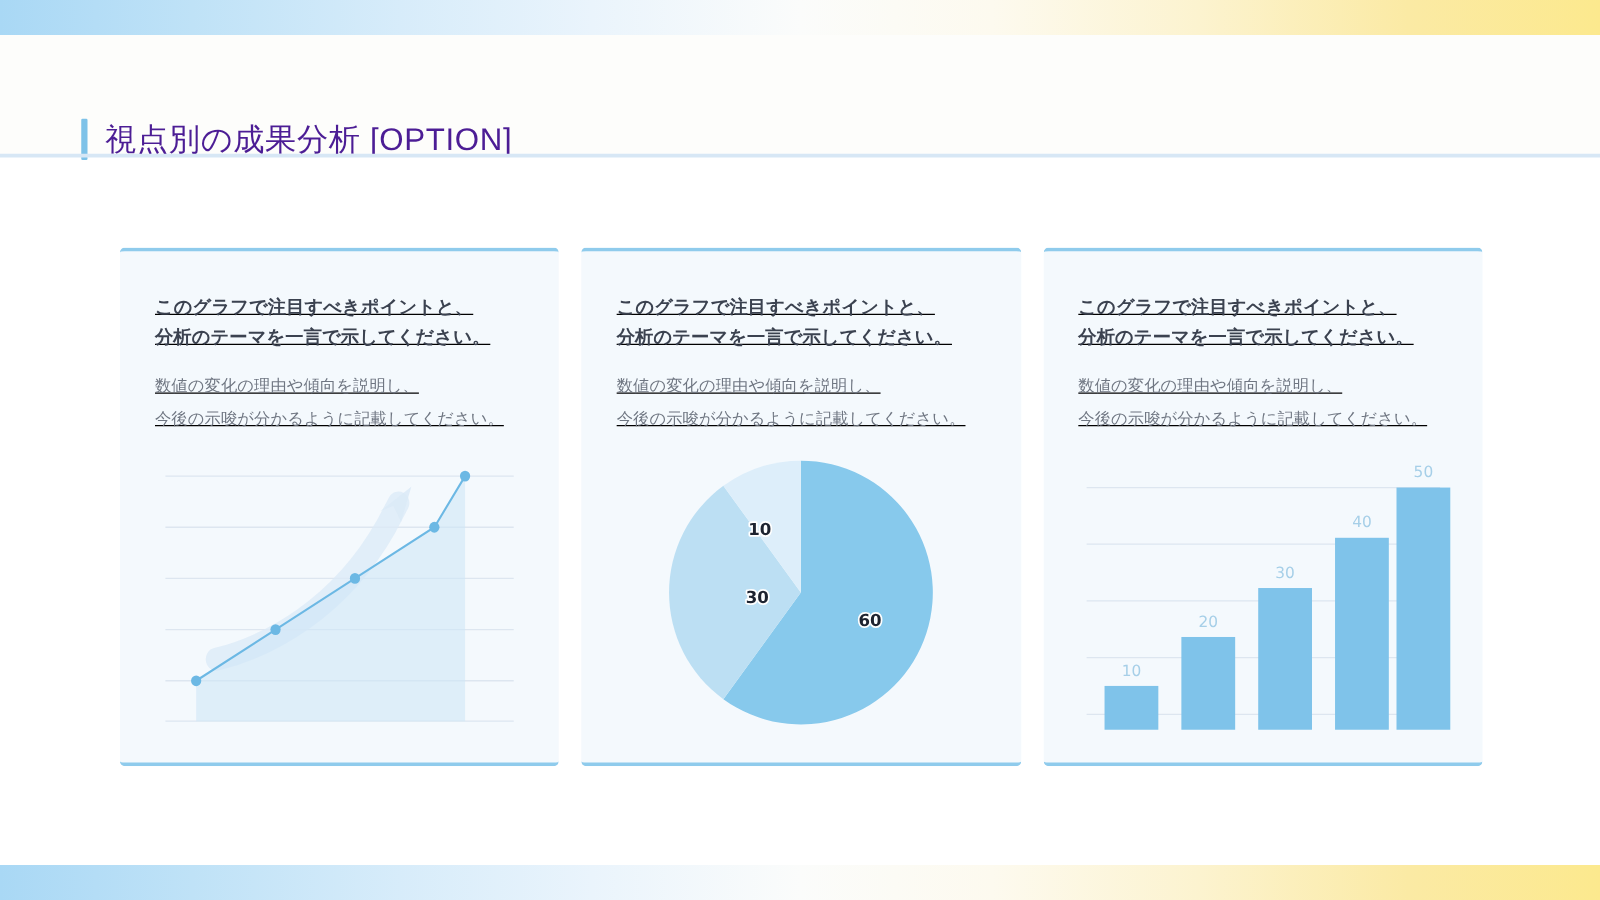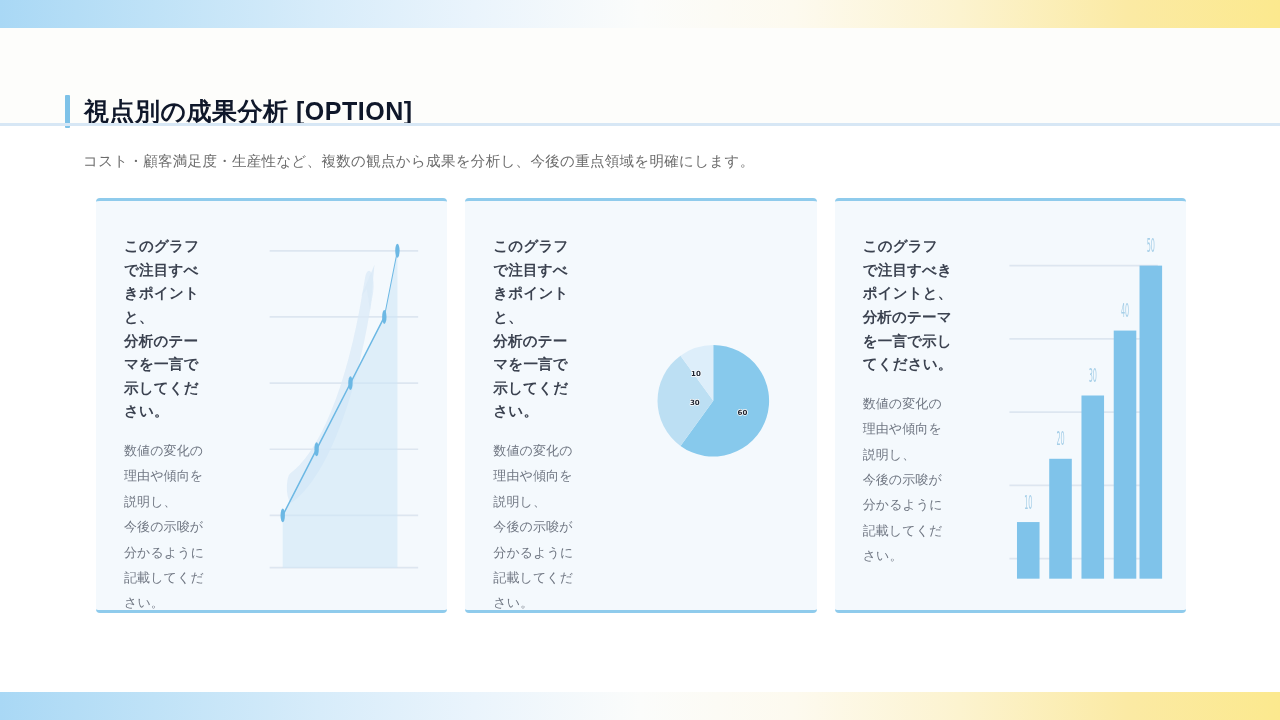--- a/index.html
+++ b/index.html
@@ -31,21 +31,21 @@
     background:#d7e7f5;
   }
   .title-row{
     position:absolute; top:67px; left:65px;
     display:flex; align-items:center; gap:14px;
   }
   .title-accent{
     width:5px; height:33px; background:#7ec2e8; border-radius:1px;
   }
   .page-title{
-    font-size:25px; color:#0f172a; font-weight:700; letter-spacing:.5px;
+    font-size:25px; color:#4c1d95; font-weight:400; letter-spacing:.5px;
     white-space:nowrap;
   }
 
   
   .lead{
     position:absolute; top:152px; left:83px;
     font-size:14.5px; color:#6b6b6b; letter-spacing:.3px; white-space:nowrap;
   }
 
   
@@ -53,22 +53,23 @@
     position:absolute; top:198px; left:96px;
     width:1090px; height:415px;
     display:flex; gap:18px;
   }
   .card{
     flex:1 1 0; position:relative;
     background:#f4f9fd;
     border-top:3px solid #8fcbec;
     border-bottom:3px solid #8fcbec;
     border-radius:4px;
-    display:flex; 
+    display:flex; flex-direction:column;
     overflow:hidden;
+    text-decoration:underline;
   }
   .card-head{ padding:34px 28px 0 28px; }
   .card-title{
     font-size:14.6px; color:#3b4250; line-height:1.62;
     font-weight:600; letter-spacing:.1px;
   }
   .card-sub{
     margin-top:14px;
     font-size:13px; color:#6f7682; line-height:1.95; letter-spacing:.1px;
   }
@@ -93,21 +94,20 @@
   <div class="band band-top"></div>
 
   <div class="header">
     <div class="title-row">
       <div class="title-accent"></div>
       <div class="page-title">視点別の成果分析 [OPTION]</div>
     </div>
   </div>
   <div class="header-divider"></div>
 
-  <div class="lead">コスト・顧客満足度・生産性など、複数の観点から成果を分析し、今後の重点領域を明確にします。</div>
 
   <div class="cards">
 
     <div class="card">
       <div class="card-head">
         <div class="card-title">
           <div>このグラフで注目すべきポイントと、</div>
           <div>分析のテーマを一言で示してください。</div>
         </div>
         <div class="card-sub">

